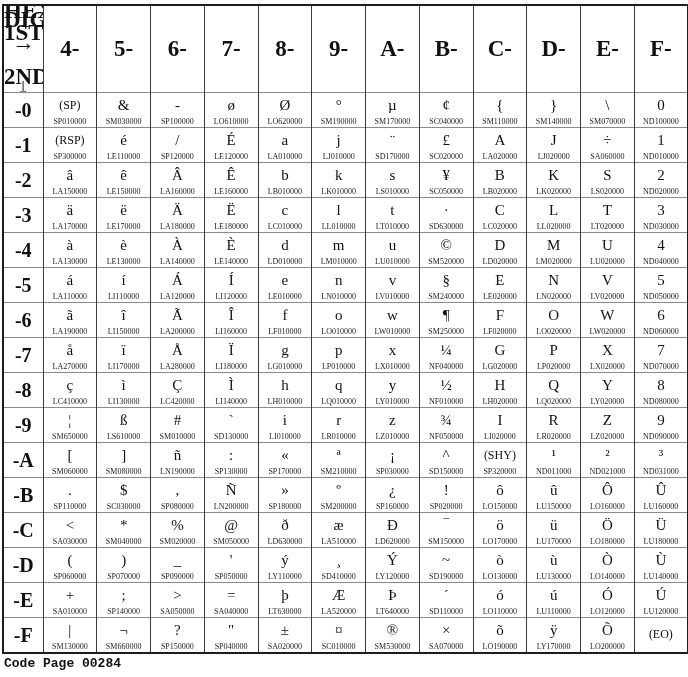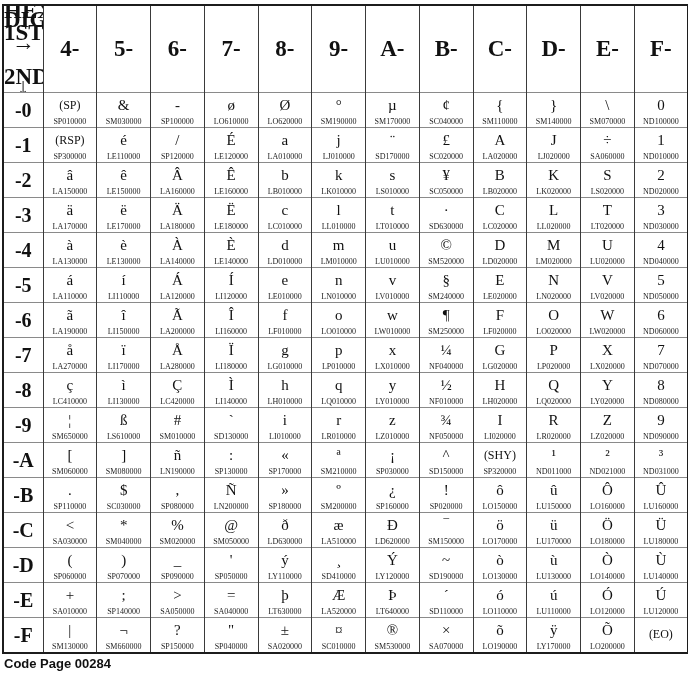--- a/index.html
+++ b/index.html
@@ -26,21 +26,21 @@
   .corner-title{text-align:center;line-height:9px;margin-bottom:4px;}
   .corner-first{}
   .corner-second{margin-top:24px;text-align:center;}
   tbody th.rowhead{font-size:20px;font-weight:bold;}
   td .cell{display:flex;flex-direction:column;justify-content:flex-end;height:34px;}
   td .glyph{font-size:15px;line-height:17px;flex:1;display:flex;align-items:center;justify-content:center;}
   td .glyph.small{font-size:12px;}
   td .code{font-size:8px;line-height:9px;padding-bottom:1px;color:#1d1d1d;letter-spacing:0px;}
   .footer{
     position:absolute;left:4px;bottom:6px;font-size:13px;font-weight:bold;
-    font-family:Liberation Sans, sans-serif;
+    font-family:Liberation Mono, monospace;
   }
 </style>
 </head>
 <body>
 
 <div class="page">
   <table class="cp">
       <colgroup>
         <col style="width: 40px;">
         <col style="width: 53.75px;">

